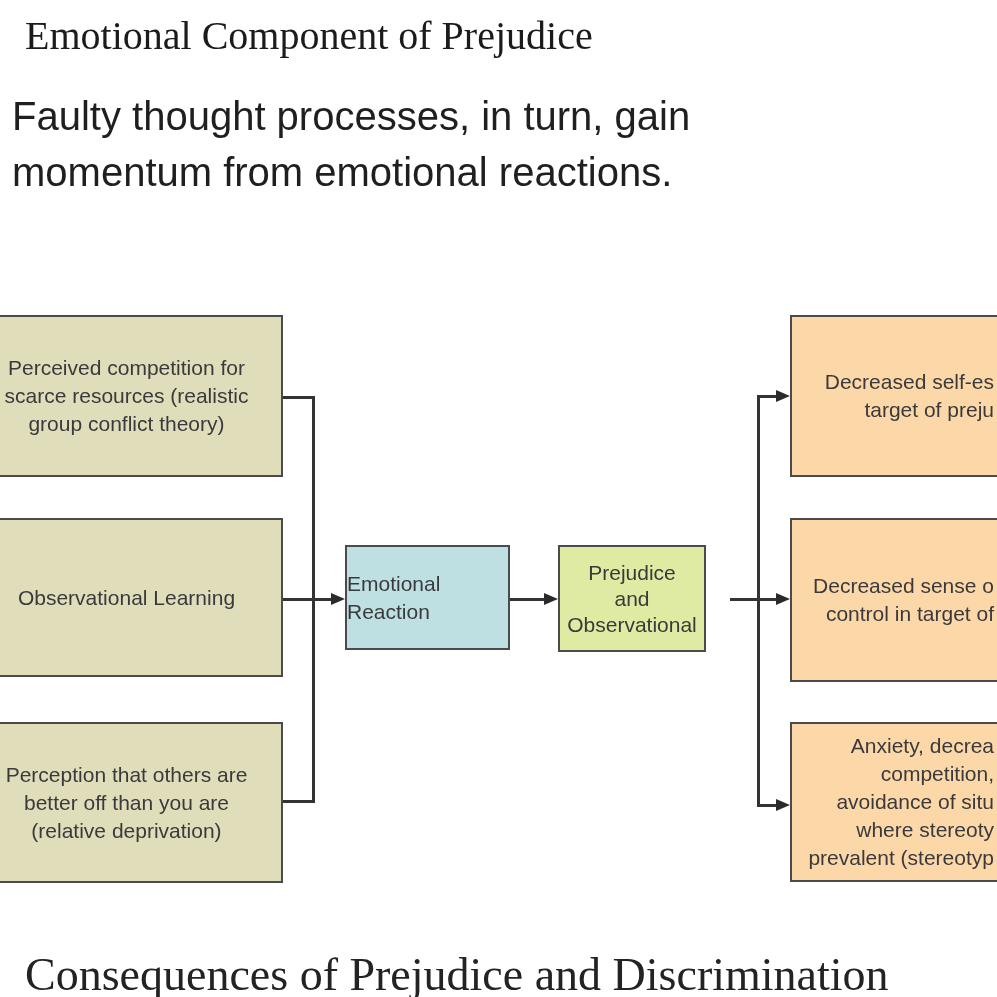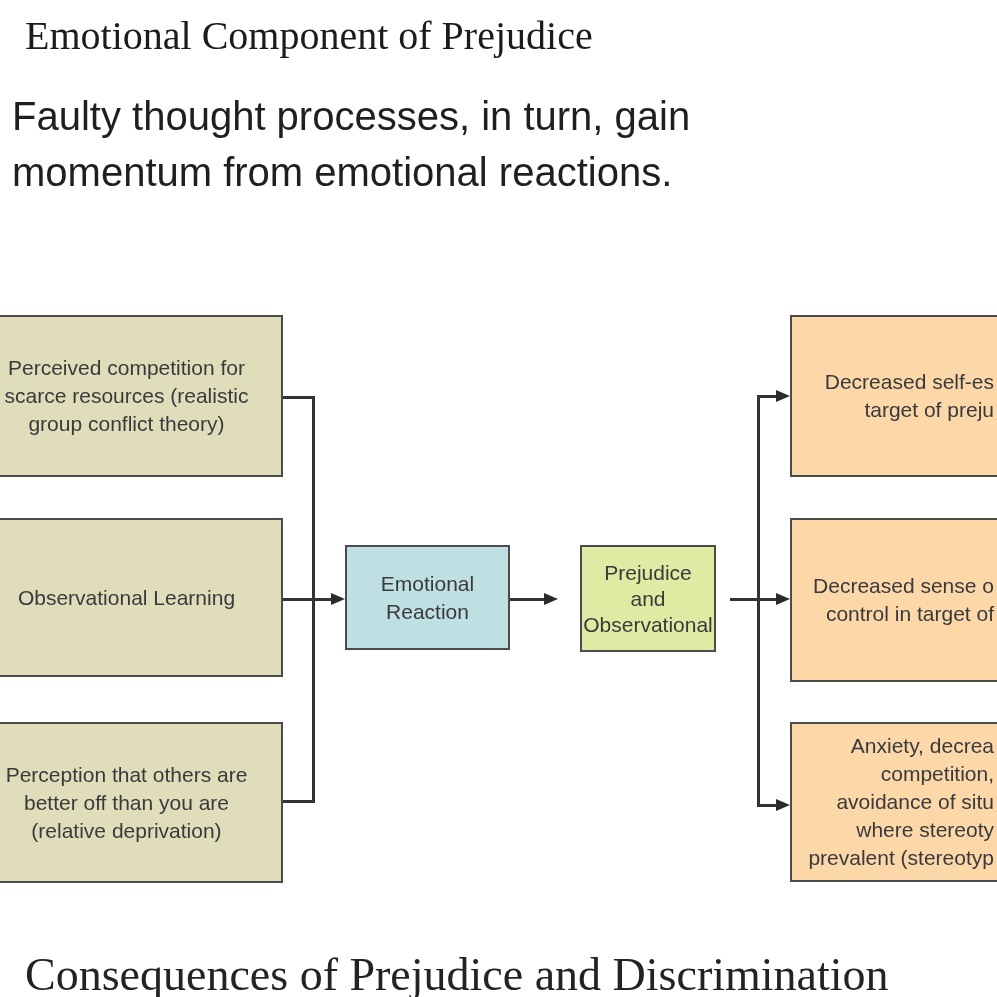--- a/index.html
+++ b/index.html
@@ -68,22 +68,22 @@
   .green  { background: #dfeaa2; }
   .orange { background: #fcd7a8; }
 
   .left-col  { left: -30px; width: 313px; text-align: center; }
   .right-col { left: 790px; width: 232px; text-align: right; padding-right: 26px; }
 
   #lbox1 { top: 315px; height: 162px; }
   #lbox2 { top: 518px; height: 159px; }
   #lbox3 { top: 722px; height: 161px; }
 
-  #bluebox  { left: 345px; top: 545px; width: 165px; height: 105px; text-align: center; }
-  #greenbox { left: 580px; top: 545px; width: 136px; height: 107px; text-align: center; line-height: 26px; }
+  #bluebox  { left: 345px; top: 545px; width: 165px; height: 105px; text-align: left; }
+  #greenbox { left: 558px; top: 545px; width: 148px; height: 107px; text-align: center; line-height: 26px; }
 
   #rbox1 { top: 315px; height: 162px; }
   #rbox2 { top: 518px; height: 164px; }
   #rbox3 { top: 722px; height: 160px; }
 
   
   .hline, .vline { position: absolute; background: #333335; }
   .hline { height: 3px; }
   .vline { width: 3px; }
   .ahead {

